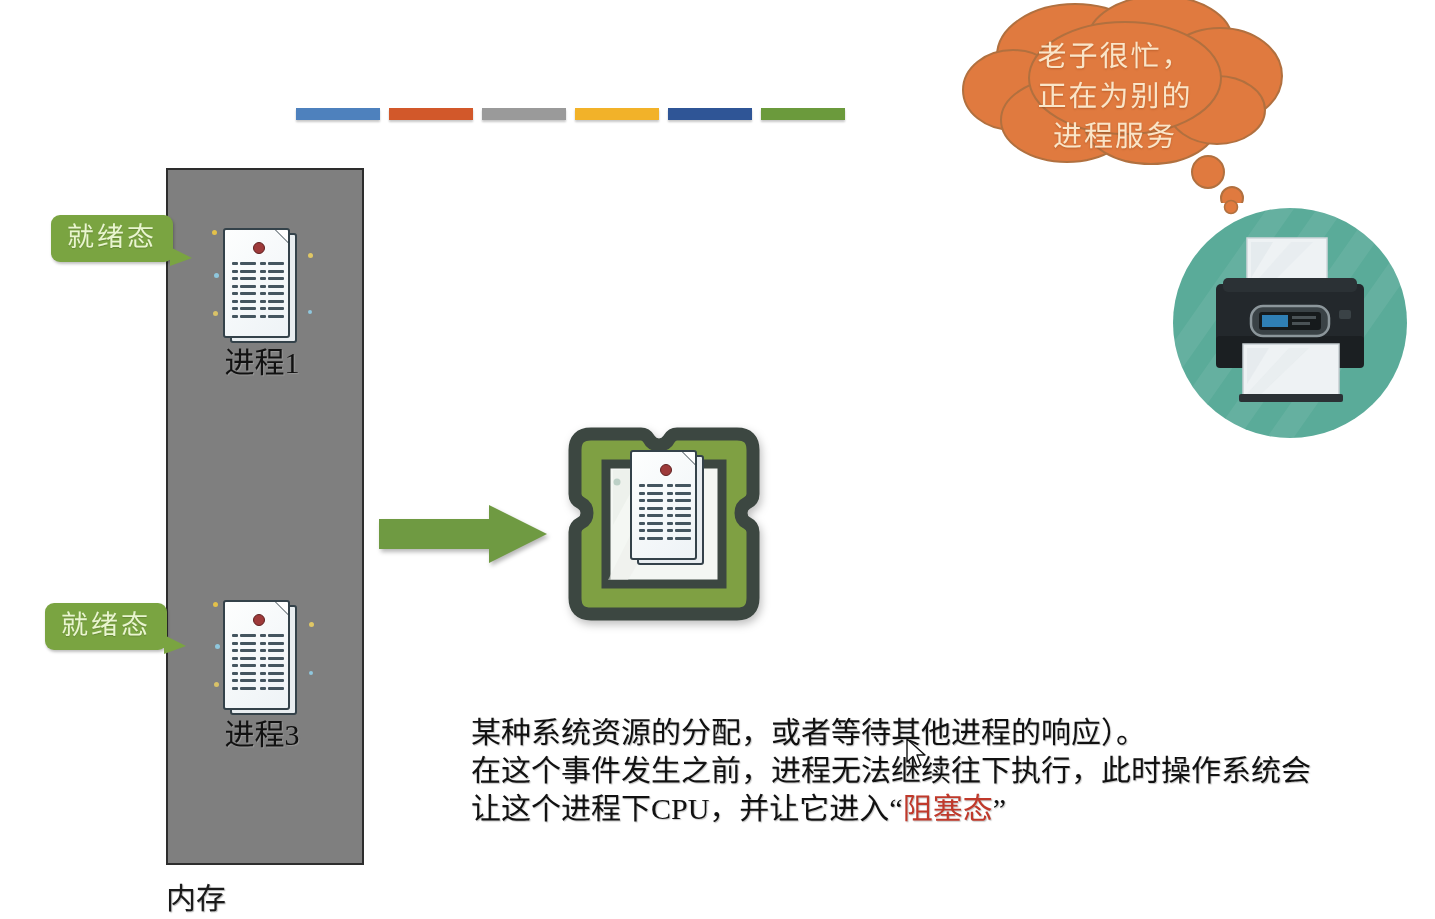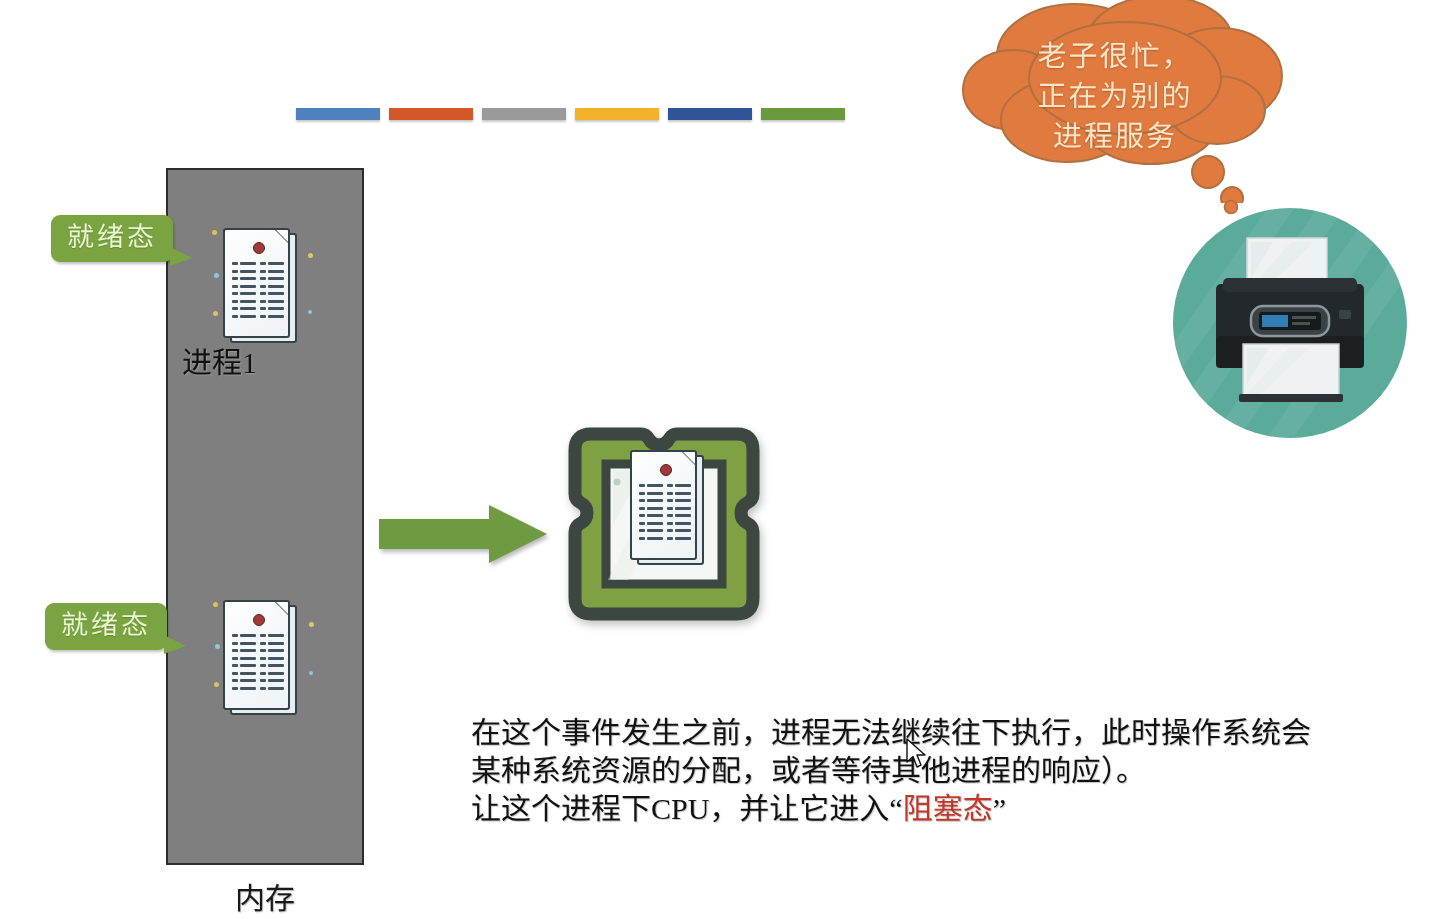--- a/index.html
+++ b/index.html
@@ -31,21 +31,21 @@
 
   
   .memory-box{
     position:absolute; left:166px; top:168px; width:198px; height:697px;
     background:#7f7f7f;
     border:2px solid #2d2d2d;
     box-sizing:border-box;
   }
   .memory-label{
     position:absolute; left:166px; top:874px; width:198px;
-    text-align:center; font-size:30px; color:#1a1a1a;
+    font-size:30px; color:#1a1a1a;
     text-shadow:1px 1px 1px rgba(170,170,170,.8);
   }
 
   
   .tag{
     position:absolute;
     background:#7aa441;
     border-radius:9px;
     color:#e9f5cf;
     font-size:27px;
@@ -97,21 +97,21 @@
   }
   .doc .dot{
     position:absolute; left:28px; top:12px; width:10px; height:10px;
     border-radius:50%; background:#9e3a3a; border:1.5px solid #5f2222;
   }
   .doc .lines{position:absolute; left:7px; top:32px; width:54px;}
   .doc .lrow{display:flex; gap:4px; margin-bottom:4.5px;}
   .doc .lcol{display:flex; gap:2px;}
   .doc .seg{height:3px;background:#44555f;border-radius:1px;}
   .doc-label{
-    position:absolute; width:160px; text-align:left;
+    position:absolute; width:160px; text-align:center;
     font-size:30px; color:#111; white-space:nowrap;
     text-shadow:1px 1px 1px rgba(160,160,160,.75);
   }
   .sparkles span{position:absolute;border-radius:50%;}
 
   
   .doc-p1{left:223px; top:228px;}
   .label-p1{left:182px; top:338px;}
   .doc-p3{left:223px; top:600px;}
   .label-p3{left:182px; top:710px;}
@@ -379,20 +379,21 @@
       </div>
     </div>
   </div>
   <div class="sparkles">
     <span style="left:213px;top:602px;width:5px;height:5px;background:#e3c14a;"></span>
     <span style="left:309px;top:622px;width:5px;height:5px;background:#e0c765;"></span>
     <span style="left:214px;top:682px;width:5px;height:5px;background:#d9c268;"></span>
     <span style="left:215px;top:644px;width:5px;height:5px;background:#8fc7dd;"></span>
     <span style="left:309px;top:671px;width:4px;height:4px;background:#8fc7dd;"></span>
   </div>
+  <div class="doc-label label-p3">进程3</div>
 
   <div class="tag tag-1">就绪态</div>
   <div class="tag tag-2">就绪态</div>
 
   <svg class="arrow" viewBox="0 0 168 58">
     <polygon points="0,14 110,14 110,0 168,29 110,58 110,44 0,44" fill="#6f9a42"></polygon>
   </svg>
 
   <svg class="cpu" viewBox="0 0 222 220">
     <path d="M22 30 Q22 14 38 14 L88 14 Q93 14 96 19 Q99 25 106 25 Q113 25 116 19 Q119 14 124 14 L184 14
@@ -544,22 +545,22 @@
       <rect x="166" y="102" width="12" height="9" rx="2" fill="#3a4246"></rect>
 
       <rect x="70" y="136" width="96" height="56" fill="#eef2f4" stroke="#c6ced2" stroke-width="1.5"></rect>
       <path d="M74 140 L96 140 L74 176 Z" fill="#e0e6e9" opacity=".55"></path>
       <path d="M116 140 L136 140 L84 190 L70 190 Z" fill="#e3e9ec" opacity=".5"></path>
       <rect x="66" y="186" width="104" height="8" rx="2" fill="#2b3135"></rect>
     </svg>
   </div>
 
   <div class="body-text">
+    <p>某种系统资源的分配，或者等待其他进程的响应）。</p>
     <p>在这个事件发生之前，进程无法继续往下执行，此时操作系统会</p>
-    <p>某种系统资源的分配，或者等待其他进程的响应）。</p>
     <p><span>让这个进程下CPU，并让它进入“</span><span class="hl">阻塞态</span><span>”</span></p>
   </div>
 
   <svg class="cursor" viewBox="0 0 22 32">
     <polygon points="1,1 1,24 7,18.5 11,29 15,27 11,17 19,17" fill="#ffffff" stroke="#111111" stroke-width="1.4" stroke-linejoin="round"></polygon>
   </svg>
 
 
 </div>
 

